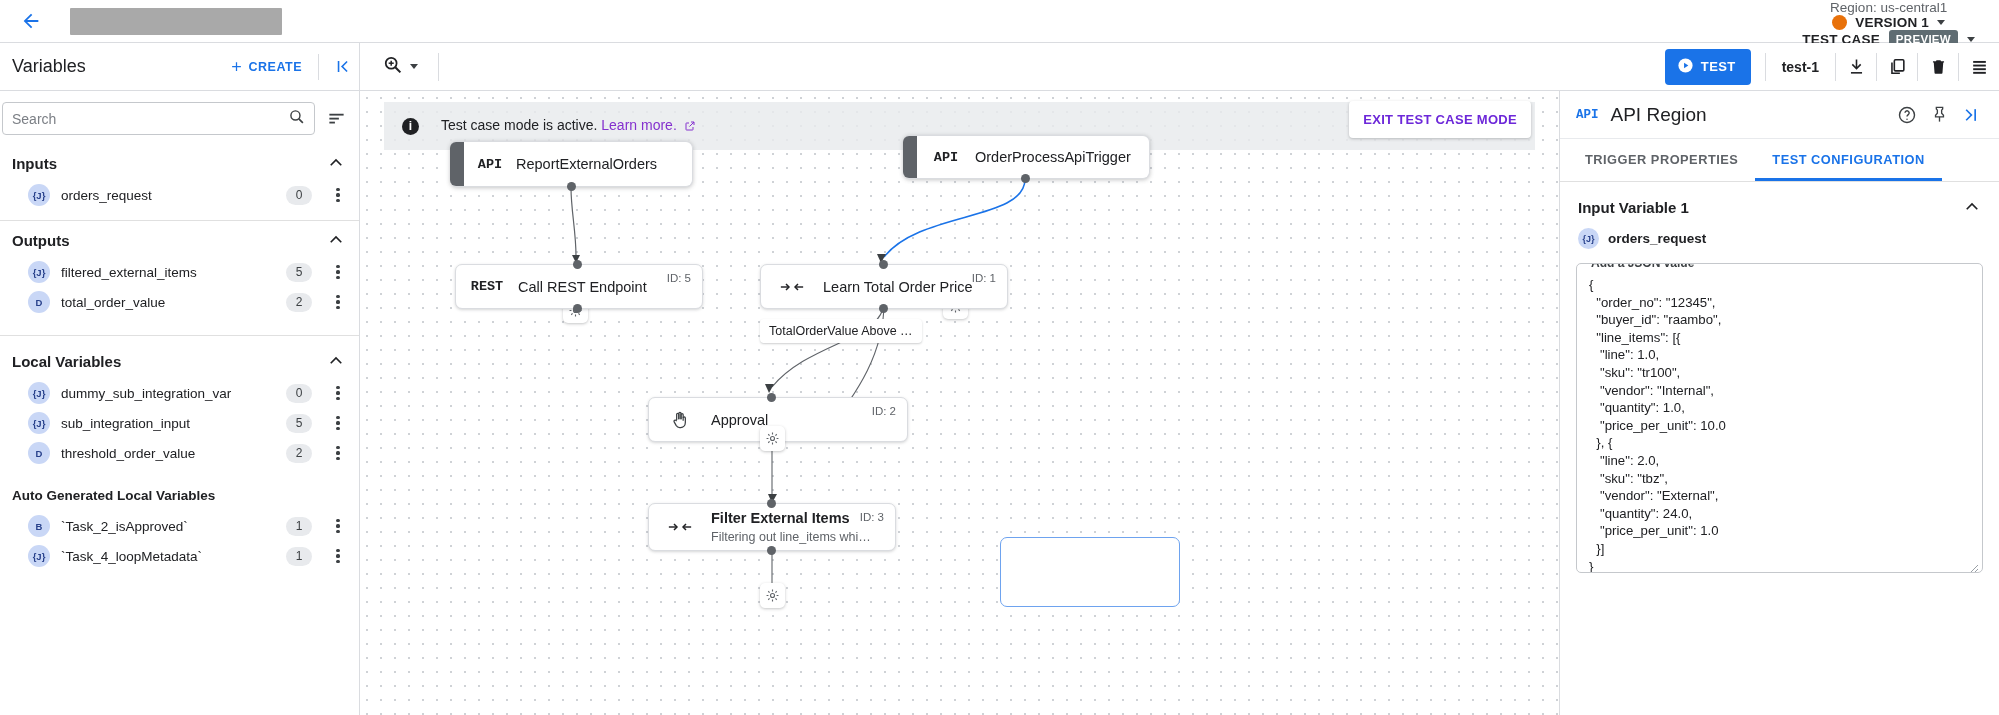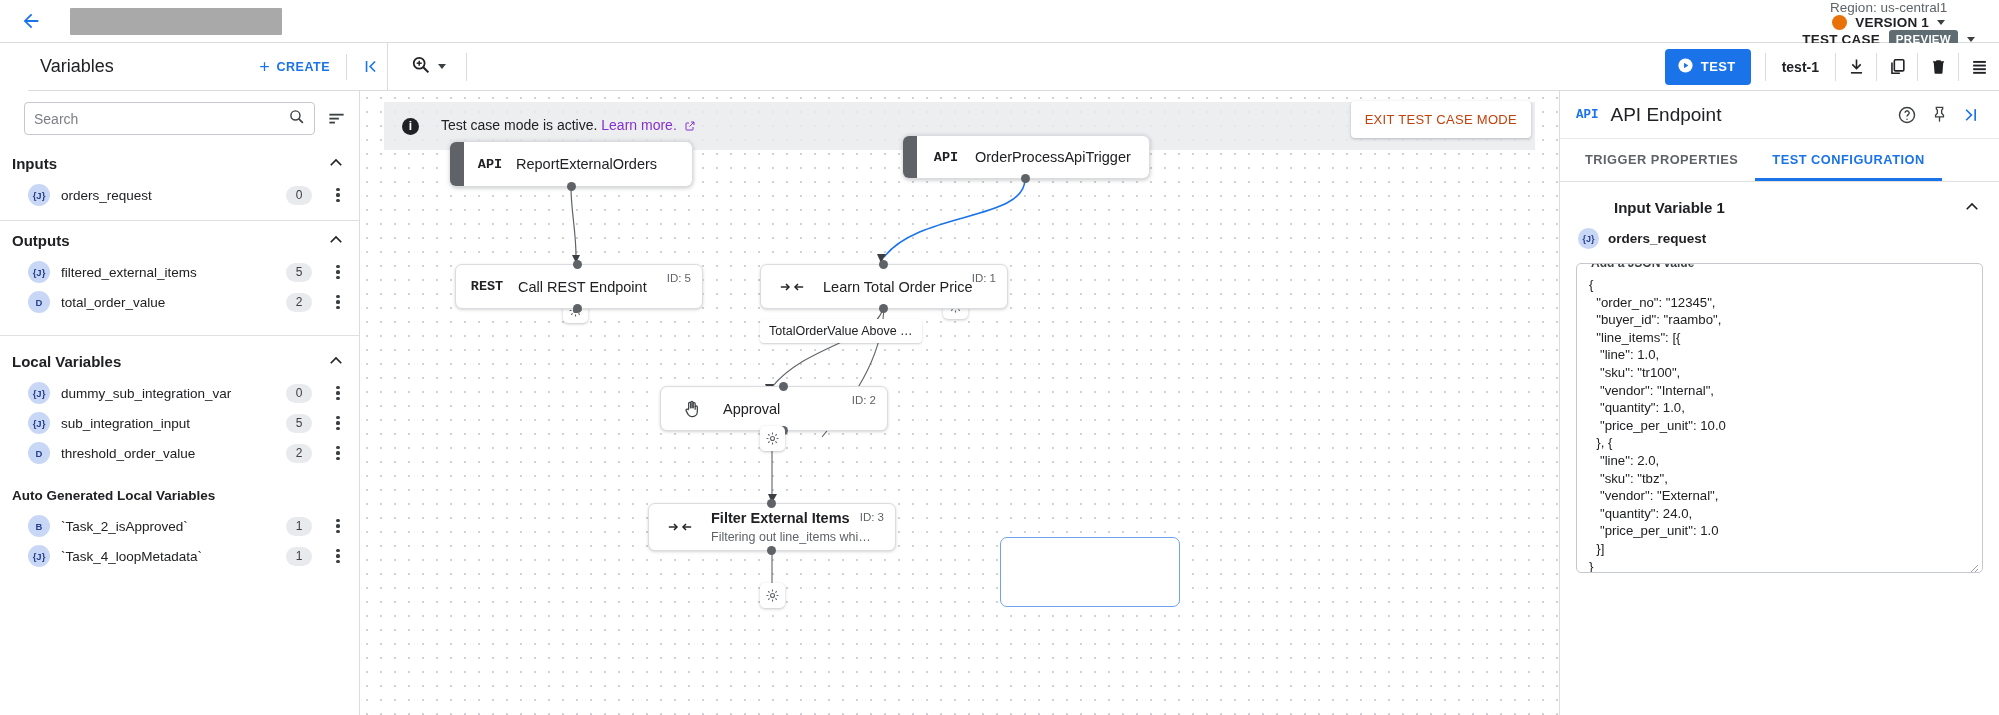--- a/index.html
+++ b/index.html
@@ -43,21 +43,21 @@
   }
   .tb-icon {
     width:38px;height:38px;display:flex;align-items:center;justify-content:center;cursor:pointer;color:#202124;
   }
   .learn-btn {
     display:flex;align-items:center;gap:5px;color:#1a73e8;font-size:13.5px;font-weight:500;
     padding:0 10px;cursor:pointer;letter-spacing:.2px;
   }
 
   
-  .subbar { height: 48px; flex: 0 0 48px; display:flex; align-items:stretch; border-bottom:1px solid #dadce0; background:#fff;margin-left:28px;}
+  .subbar { height: 48px; flex: 0 0 48px; display:flex; align-items:stretch; border-bottom:1px solid #dadce0; background:#fff;}
   .subbar-left {
     width: 360px; flex:0 0 360px; display:flex; align-items:center; padding-left:12px;
     border-right:1px solid #dadce0;
   }
   .panel-title { font-size:18px; color:#202124; flex:1 1 auto; }
   .create-btn {
     display:flex;align-items:center;gap:5px;color:#1a73e8;font-size:12.5px;font-weight:bold;
     letter-spacing:.5px;cursor:pointer;padding:0 10px;
   }
   .sb-sep { width:1px;height:26px;background:#dadce0;margin:0 6px;align-self:center;}
@@ -75,21 +75,21 @@
   }
   .testname { font-size:14px;font-weight:bold;color:#202124;padding:0 16px;white-space:nowrap;}
   .tool-icon { width:40px;height:40px;display:flex;align-items:center;justify-content:center;cursor:pointer;color:#202124;}
   .v-div { width:1px;height:28px;background:#dadce0;align-self:center;}
 
   
   .main { flex:1 1 auto; display:flex; min-height:0; }
 
   
   .sidebar { width:360px; flex:0 0 360px; border-right:1px solid #dadce0; background:#fff; overflow:hidden; position:relative;}
-  .search-row { display:flex;align-items:center;padding:11px 12px 9px 24px;gap:10px;}
+  .search-row { display:flex;align-items:center;padding:11px 12px 9px 2px;gap:10px;}
   .search-box {
     flex:1 1 auto; display:flex;align-items:center;border:1px solid #c5c8cc;border-radius:4px;
     height:33px;padding:0 9px;background:#fff;
   }
   .search-box input {
     border:none;outline:none;flex:1 1 auto;font-size:14px;color:#202124;
     font-family:"Liberation Sans",sans-serif;background:transparent;
   }
   .search-box input::placeholder { color:#7b7f85; }
   .filter-icon { width:22px;height:22px;display:flex;align-items:center;justify-content:center;cursor:pointer;flex:0 0 auto;}
@@ -125,21 +125,21 @@
   .banner {
     position:absolute; left:24px; top:11px; right:24px; height:48px;
     background:rgba(232,234,237,.82); display:flex; align-items:center; padding:0 18px;
   }
   .banner-icon { width:17px;height:17px;border-radius:50%;background:#202124;color:#fff;font-size:12px;font-weight:bold;display:flex;align-items:center;justify-content:center;flex:0 0 auto;}
   .banner-text { font-size:14px;color:#202124;margin-left:22px;}
   .banner-link { color:#8430ce; cursor:pointer; }
   .ext-link-icon { display:inline-block; vertical-align:-2px; margin-left:3px; }
   .exit-btn {
     position:absolute; right:28px; top:0px; background:#fff; border-radius:4px;
-    box-shadow:0 1px 3px rgba(60,64,67,.3); color:#c2410c; font-size:13px; font-weight:normal;
+    box-shadow:0 1px 3px rgba(60,64,67,.3); color:#6d28d9; font-size:13px; font-weight:bold;
     letter-spacing:.3px; padding:11px 14px; cursor:pointer; white-space:nowrap;
   }
 
   .node {
     position:absolute; background:#fff; border:1px solid #dadce0; border-radius:7px;
     box-shadow:0 1px 3px rgba(60,64,67,.22); display:flex; align-items:center;
   }
   .node.trigger { border-left:none; box-shadow:0 1px 4px rgba(60,64,67,.3); }
   .node .trigger-bar { width:14px; align-self:stretch; background:#5f6368; border-radius:6px 0 0 6px; flex:0 0 auto;}
   .node .glyph { font-size:13.5px; font-weight:bold; color:#202124; font-family:"Liberation Mono",monospace; flex:0 0 auto; display:flex;align-items:center;justify-content:center;}
@@ -168,21 +168,21 @@
   .rp-title { font-size:19px; color:#202124; flex:1 1 auto;}
   .rp-icon { width:32px;height:32px;display:flex;align-items:center;justify-content:center;cursor:pointer;color:#3c4043;}
   .rp-icon.blue { color:#1a73e8; }
 
   .rp-tabs { display:flex; border-bottom:1px solid #e0e0e0; flex:0 0 auto; padding-left:8px;}
   .rp-tab { padding:13px 17px 11px; font-size:12.8px; font-weight:bold; letter-spacing:.5px; color:#5f6368; cursor:pointer; border-bottom:3px solid transparent;}
   .rp-tab.active { color:#1a73e8; border-bottom-color:#1a73e8; }
 
   .rp-body { flex:1 1 auto; overflow:hidden; padding:0 14px; position:relative;}
   .rp-sec { display:flex; align-items:center; padding:16px 4px 10px; cursor:pointer;}
-  .rp-sec-title { flex:1 1 auto; font-size:15px; font-weight:bold; color:#202124;margin-left:36px;}
+  .rp-sec-title { flex:1 1 auto; font-size:15px; font-weight:bold; color:#202124;}
   .rp-var { display:flex; align-items:center; gap:9px; padding:2px 4px 6px; }
   .rp-var .type-badge { width:21px;height:21px;font-size:9px;}
   .rp-var-name { font-size:13.5px; font-weight:bold; color:#202124;}
 
   .json-field { position:relative; border:1px solid #c5c8cc; border-radius:5px; margin:8px 2px 0; padding:12px 12px 10px; height:310px; overflow:hidden;}
   .json-legend {
     position:absolute; top:-8px; left:10px; background:#fff; padding:0 4px;
     font-size:12px; font-weight:bold; color:#3c4043;
   }
   .json-text { font-size:13.2px; line-height:17.6px; color:#202124; white-space:pre; font-family:"Liberation Sans",sans-serif;}
@@ -560,21 +560,21 @@
         <span class="labels">
           <span class="n-title">Learn Total Order Price</span>
         </span>
         <span class="n-id">ID: 1</span>
         <span class="port" style="left:118px;top:-5px;"></span>
         <span class="port" style="left:118px;bottom:-5px;"></span>
       </div>
 
       <div class="edge-label" style="left:400px;top:228px;">TotalOrderValue Above …</div>
 
-      <div class="node" style="left:288px;top:295px;width:228px;height:45px;margin-left:12px;">
+      <div class="node" style="left:288px;top:306px;width:260px;height:45px;">
         <span class="glyph" style="width:62px">
           <svg width="20" height="20" viewBox="0 0 24 24" fill="none" stroke="#3c4043" stroke-width="1.5">
               <path d="M8 12V5.2a1.3 1.3 0 012.6 0V11"></path>
               <path d="M10.6 11V4.2a1.3 1.3 0 012.6 0V11"></path>
               <path d="M13.2 11V5.6a1.3 1.3 0 012.6 0V13"></path>
               <path d="M15.8 9.6a1.3 1.3 0 012.6 0V15c0 3.4-2.4 6-5.6 6h-1.2c-2 0-3.3-1-4.3-2.6L5 14.2c-.5-.9 0-1.8.9-2 .6-.2 1.2 0 1.6.5L8 13.4"></path>
             </svg>
         </span>
         <span class="labels">
           <span class="n-title">Approval</span>
@@ -615,21 +615,21 @@
             <path d="M12 2.5v3M12 18.5v3M2.5 12h3M18.5 12h3M5.2 5.2l2.1 2.1M16.7 16.7l2.1 2.1M18.8 5.2l-2.1 2.1M7.3 16.7l-2.1 2.1"></path>
           </svg>
       </div>
 
       <div class="blue-box" style="left:640px;top:446px;width:180px;height:70px;"></div>
     </div>
 
     <div class="rightpanel">
       <div class="rp-header">
         <span class="rp-api-glyph">API</span>
-        <span class="rp-title">API Endpoint</span>
+        <span class="rp-title">API Region</span>
         <span class="rp-icon">
           <svg width="20" height="20" viewBox="0 0 24 24" fill="none" stroke="currentColor" stroke-width="1.7">
               <circle cx="12" cy="12" r="9"></circle>
               <path d="M9.6 9.3a2.5 2.5 0 114.1 2.1c-.9.7-1.7 1.2-1.7 2.4"></path>
               <circle cx="12" cy="17" r=".9" fill="currentColor" stroke="none"></circle>
             </svg>
         </span>
         <span class="rp-icon">
           <svg width="19" height="19" viewBox="0 0 24 24" fill="none" stroke="currentColor" stroke-width="1.7">
               <path d="M8 3h8v2l-1.3 1.5v4L17 13v2H7v-2l2.3-2.5v-4L8 5V3z"></path>

